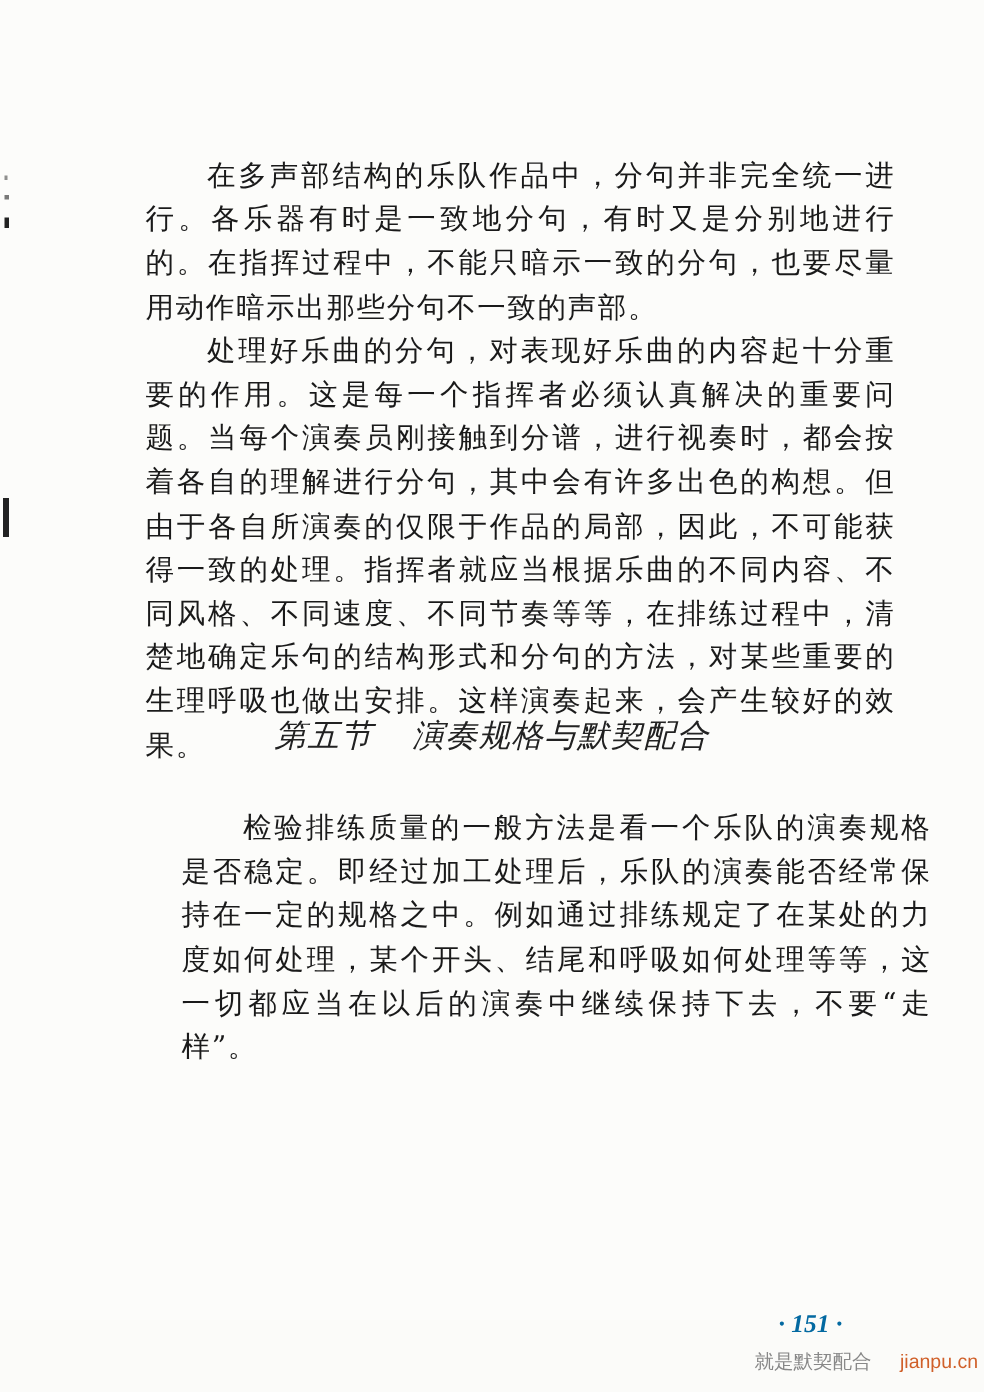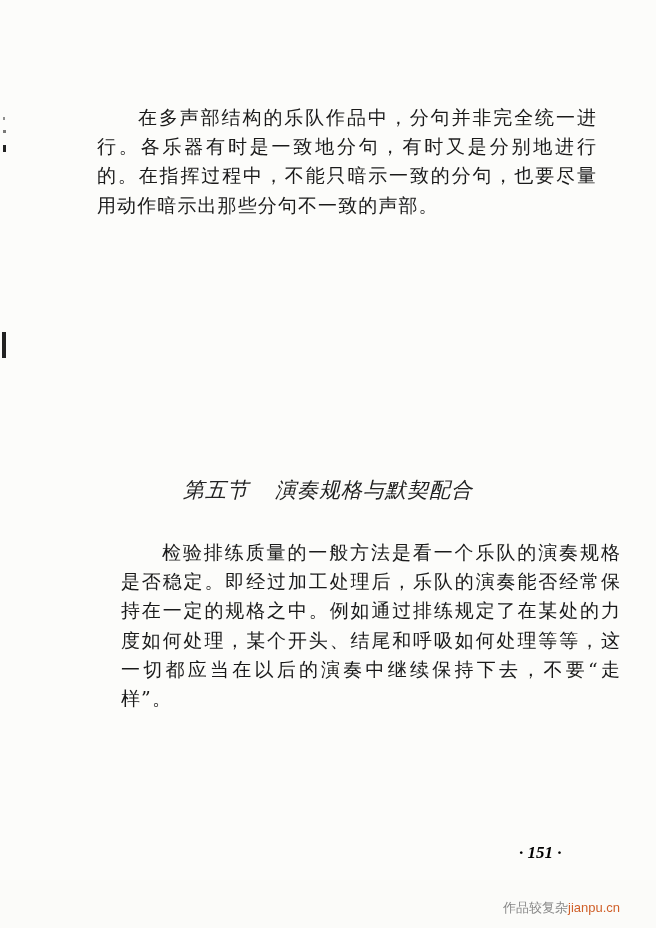--- a/index.html
+++ b/index.html
@@ -32,39 +32,39 @@
       top: 476px; left: 0; width: 656px;
       text-align: center;
       font-size: 21px;
       letter-spacing: 1px;
       color: #222;
       font-style: italic;
     }
     .section-title .num { margin-right: 26px; }
     .page-number {
       position: absolute;
-      top: 843px; left: 519px;
+      top: 873px; left: 519px;
       font-size: 17px;
       font-style: italic;
       font-weight: bold;
-      color: #000000;
+      color: #0369a1;
       font-family: "Liberation Serif", serif;
     }
     .watermark {
       position: absolute;
       top: 899px; left: 503px;
       font-size: 13px;
       color: #888;
       font-family: "DejaVu Sans", sans-serif;
       white-space: nowrap;
     }
     .watermark .url {
       color: #d0602a;
       font-family: "Liberation Sans", sans-serif;
-      margin-left: 0;
+      margin-left: 19px;
     }
     .binding-mark {
       position: absolute;
       background: #222;
     }
     .bm1 { left: 3px; top: 117px; width: 2px; height: 3px; opacity: .5; }
     .bm2 { left: 3px; top: 130px; width: 3px; height: 3px; opacity: .6; }
     .bm3 { left: 3px; top: 145px; width: 3px; height: 7px; }
     .bm4 { left: 2px; top: 332px; width: 4px; height: 26px; }
   </style>
@@ -73,28 +73,29 @@
 
 <div class="page">
 
   <div class="binding-mark bm1"></div>
   <div class="binding-mark bm2"></div>
   <div class="binding-mark bm3"></div>
   <div class="binding-mark bm4"></div>
 
   <div class="text-block block1">
     <p class="para">在多声部结构的乐队作品中，分句并非完全统一进行。各乐器有时是一致地分句，有时又是分别地进行的。在指挥过程中，不能只暗示一致的分句，也要尽量用动作暗示出那些分句不一致的声部。</p>
+    <p class="para">处理好乐曲的分句，对表现好乐曲的内容起十分重要的作用。这是每一个指挥者必须认真解决的重要问题。当每个演奏员刚接触到分谱，进行视奏时，都会按着各自的理解进行分句，其中会有许多出色的构想。但由于各自所演奏的仅限于作品的局部，因此，不可能获得一致的处理。指挥者就应当根据乐曲的不同内容、不同风格、不同速度、不同节奏等等，在排练过程中，清楚地确定乐句的结构形式和分句的方法，对某些重要的生理呼吸也做出安排。这样演奏起来，会产生较好的效果。</p>
   </div>
 
   <div class="section-title">
     <span class="num">第五节</span><span>演奏规格与默契配合</span>
   </div>
 
   <div class="text-block block2">
     <p class="para">检验排练质量的一般方法是看一个乐队的演奏规格是否稳定。即经过加工处理后，乐队的演奏能否经常保持在一定的规格之中。例如通过排练规定了在某处的力度如何处理，某个开头、结尾和呼吸如何处理等等，这一切都应当在以后的演奏中继续保持下去，不要“走样”。</p>
   </div>
 
   <div class="page-number">· 151 ·</div>
 
   <div class="watermark">
-    <span>作品较复杂</span><span class="url">jianpu.cn</span>
+    <span>就是默契配合</span><span class="url">jianpu.cn</span>
   </div>
 </div>
 
 </body></html>

